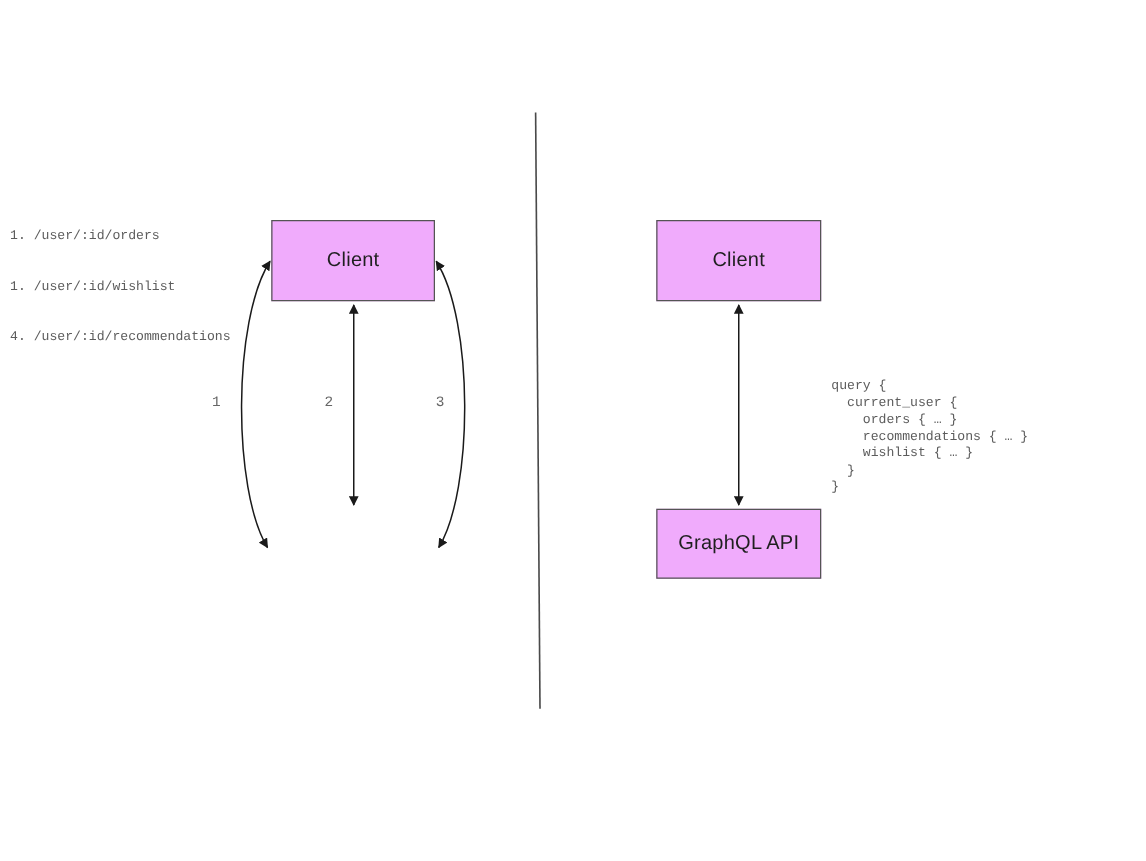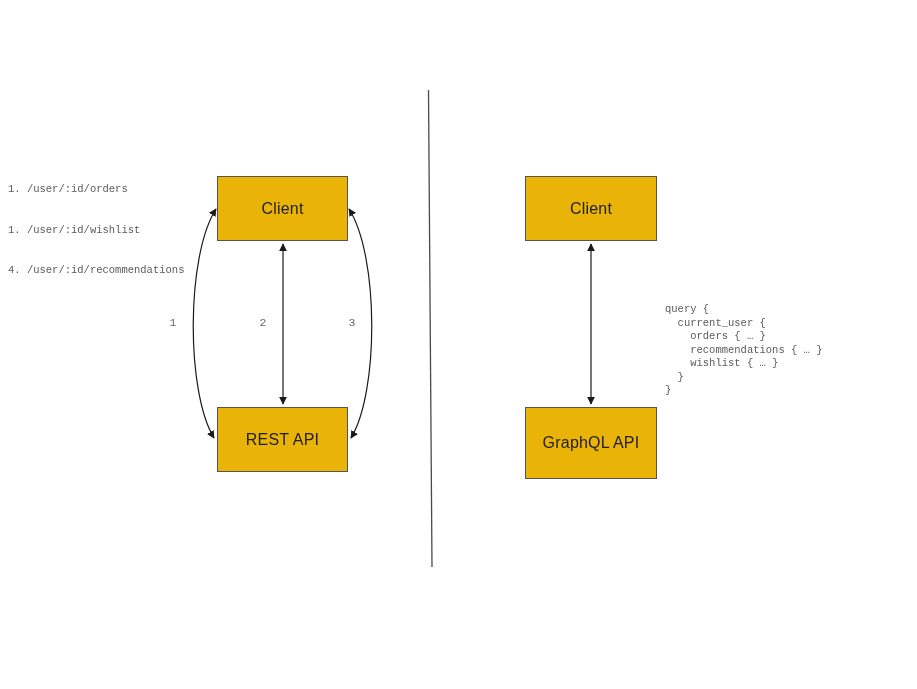--- a/index.html
+++ b/index.html
@@ -21,33 +21,33 @@
     top: 18px;
     width: 300px;
     text-align: center;
     font-size: 16px;
     line-height: 22.5px;
     color: #1f1f1f;
   }
   .node-box {
     position: absolute;
     box-sizing: border-box;
-    background: #eab308;
+    background: #f0abfc;
     border: 1px solid #545454;
     display: flex;
     align-items: center;
     justify-content: center;
     font-size: 16px;
     color: #1f1f1f;
     letter-spacing: 0.2px;
   }
   .box-client-left  { left: 217px; top: 176px; width: 131px; height: 65px; }
   .box-rest-api     { left: 217px; top: 407px; width: 131px; height: 65px; }
   .box-client-right { left: 525px; top: 176px; width: 132px; height: 65px; }
-  .box-graphql-api  { left: 525px; top: 407px; width: 132px; height: 72px; }
+  .box-graphql-api  { left: 525px; top: 407px; width: 132px; height: 56px; }
 
   .code {
     position: absolute;
     margin: 0;
     font-family: "Liberation Mono", "DejaVu Sans Mono", monospace;
     font-size: 10.5px;
     line-height: 13.5px;
     color: #5c5c5c;
     white-space: pre;
   }
@@ -106,23 +106,20 @@
     <path d="M 591 244 L 591 404" fill="none" stroke-width="1.2" marker-start="url(#ah)" marker-end="url(#ah)" stroke="#1a1a1a"></path>
   </svg>
 
   <div class="arrow-label label-1">1</div>
   <div class="arrow-label label-2">2</div>
   <div class="arrow-label label-3">3</div>
 
   <div class="node-box box-client-left">
     <span>Client</span>
   </div>
-  <div class="node-box box-rest-api">
-    <span>REST API</span>
-  </div>
   <div class="node-box box-client-right">
     <span>Client</span>
   </div>
   <div class="node-box box-graphql-api">
     <span>GraphQL API</span>
   </div>
 
   <pre class="code query">query {
   current_user {
     orders { … }

